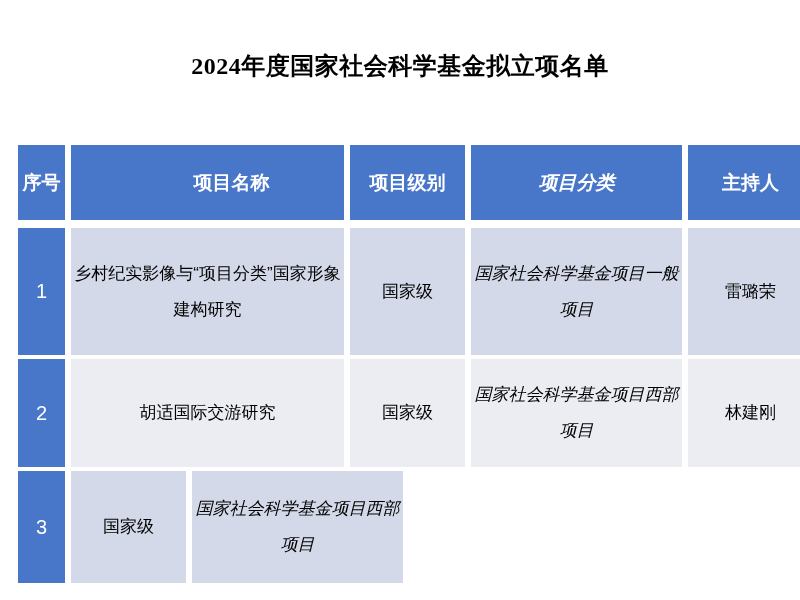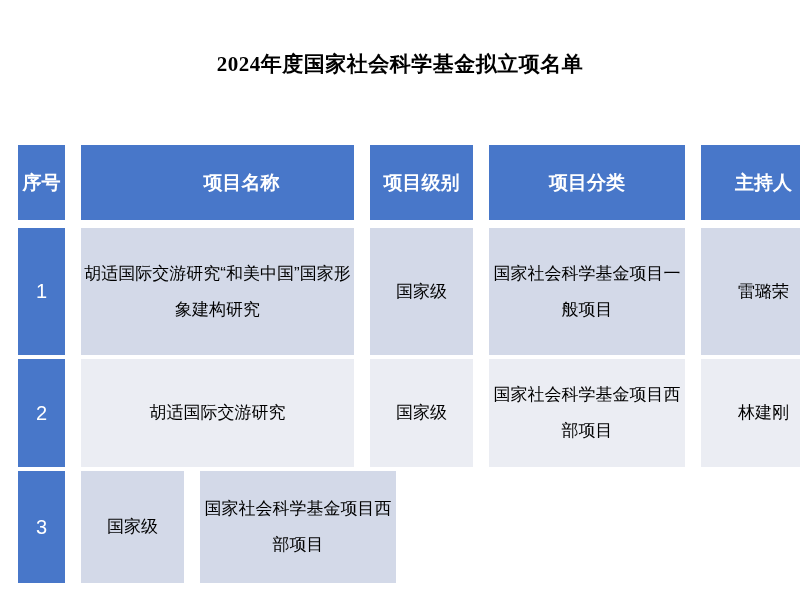--- a/index.html
+++ b/index.html
@@ -19,47 +19,47 @@
     position: relative;
     overflow: hidden;
   }
   .slide-title {
     position: absolute;
     top: 50px; left: 0;
     width: 800px;
     text-align: center;
     font-family: "Liberation Serif", "DejaVu Serif", serif;
     font-weight: bold;
-    font-size: 21px;
+    font-size: 24px;
     color: #000;
     letter-spacing: 0.5px;
   }
   .table {
     position: absolute;
     left: 18px; top: 145px;
     width: 767px;
     display: flex;
     flex-direction: column;
   }
-  .trow { display: flex; gap: 16px; }
+  .trow { display: flex; gap: 6px; }
   .trow.header { height: 75px; margin-bottom: 8px; }
   .trow.r1 { height: 127px; margin-bottom: 4px; }
   .trow.r2 { height: 108px; margin-bottom: 4px; }
   .trow.r3 { height: 112px; }
   .cell {
     display: flex;
     align-items: center;
     justify-content: center;
     text-align: center;
     flex: none;
   }
   .c-no   { width: 47px; }
   .c-name { width: 273px; padding-left: 48px; }
-  .c-level{ width: 103px; }
-  .c-cat  { width: 196px; }
+  .c-level{ width: 115px; }
+  .c-cat  { width: 211px; font-style: italic; }
   .c-host { width: 125px; }
   .cell.head {
     background: var(--header-bg);
     color: var(--header-text);
     font-weight: bold;
     font-size: 19px;
   }
   .cell.num {
     background: var(--header-bg);
     color: var(--header-text);
@@ -84,21 +84,21 @@
   <div class="trow header">
     <div class="cell head c-no">序号</div>
     <div class="cell head c-name">项目名称</div>
     <div class="cell head c-level">项目级别</div>
     <div class="cell head c-cat">项目分类</div>
     <div class="cell head c-host">主持人</div>
   </div>
 
   <div class="trow r1">
     <div class="cell num  c-no">1</div>
-    <div class="cell body c-name">胡适国际交游研究“和美中国”国家形象建构研究</div>
+    <div class="cell body c-name">乡村纪实影像与“项目分类”国家形象建构研究</div>
     <div class="cell body c-level">国家级</div>
     <div class="cell body c-cat">国家社会科学基金项目一般项目</div>
     <div class="cell body c-host">雷璐荣</div>
   </div>
 
   <div class="trow r2">
     <div class="cell num  c-no">2</div>
     <div class="cell body c-name">胡适国际交游研究</div>
     <div class="cell body c-level">国家级</div>
     <div class="cell body c-cat">国家社会科学基金项目西部项目</div>

